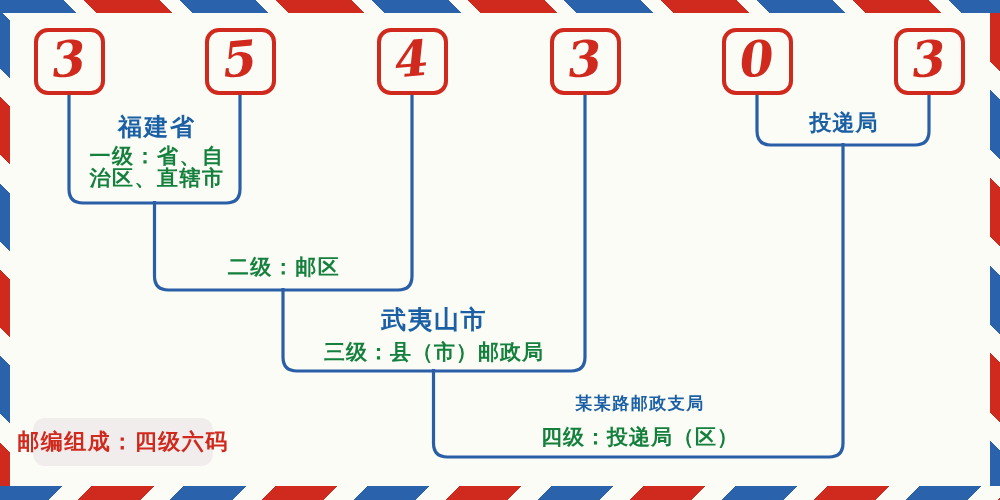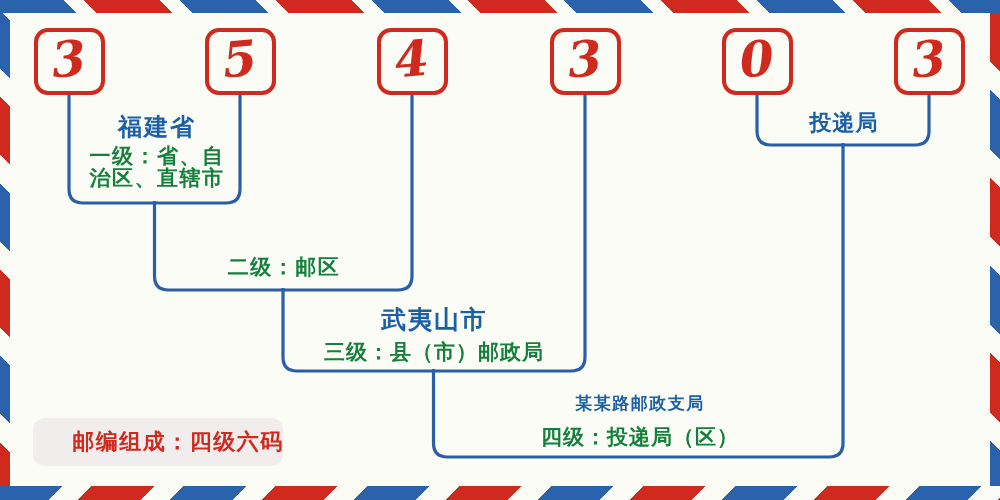--- a/index.html
+++ b/index.html
@@ -73,24 +73,24 @@
   .level2-desc    { left: 274px; top: 253px; font-size: 21px; letter-spacing: 1.5px; margin-left: 10px; }
   .wuyishan-name  { left: 434px; top: 303px; font-size: 25px; letter-spacing: 1.5px; }
   .level3-desc    { left: 434px; top: 338px; font-size: 21px; letter-spacing: 1px; }
   .branch-name    { left: 640px; top: 392px; font-size: 17px; letter-spacing: 1.5px; }
   .level4-desc    { left: 640px; top: 423px; font-size: 21px; letter-spacing: 1px; }
   .delivery-name  { left: 844px; top: 108px; font-size: 22px; letter-spacing: 1px; }
   
   .footer-pill {
     position: absolute; z-index: 5;
     left: 33px; top: 418px;
-    width: 210px; height: 48px;
+    width: 180px; height: 48px;
     background: #f0edec;
     border-radius: 12px;
-    display: flex; align-items: center; justify-content: center; padding-left: 40px;
+    display: flex; align-items: center; justify-content: center;
   }
   .footer-pill .note {
     color: #d0291e; font-weight: 700;
     font-size: 22px; letter-spacing: 1.5px;
     white-space: nowrap;
   }
 </style>
 </head>
 <body>
 

